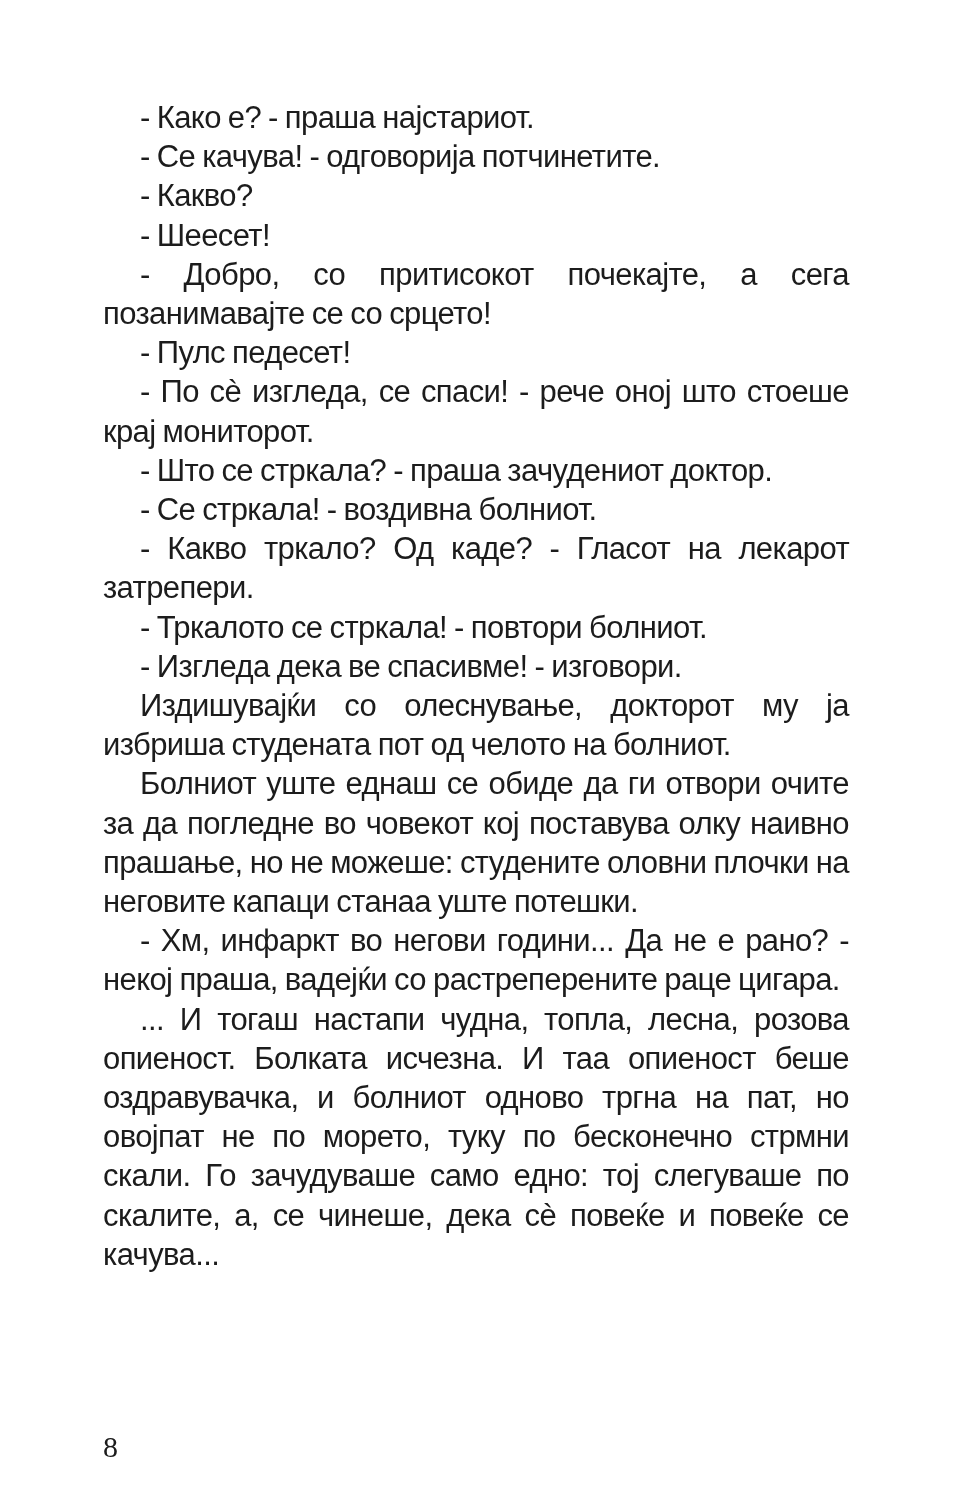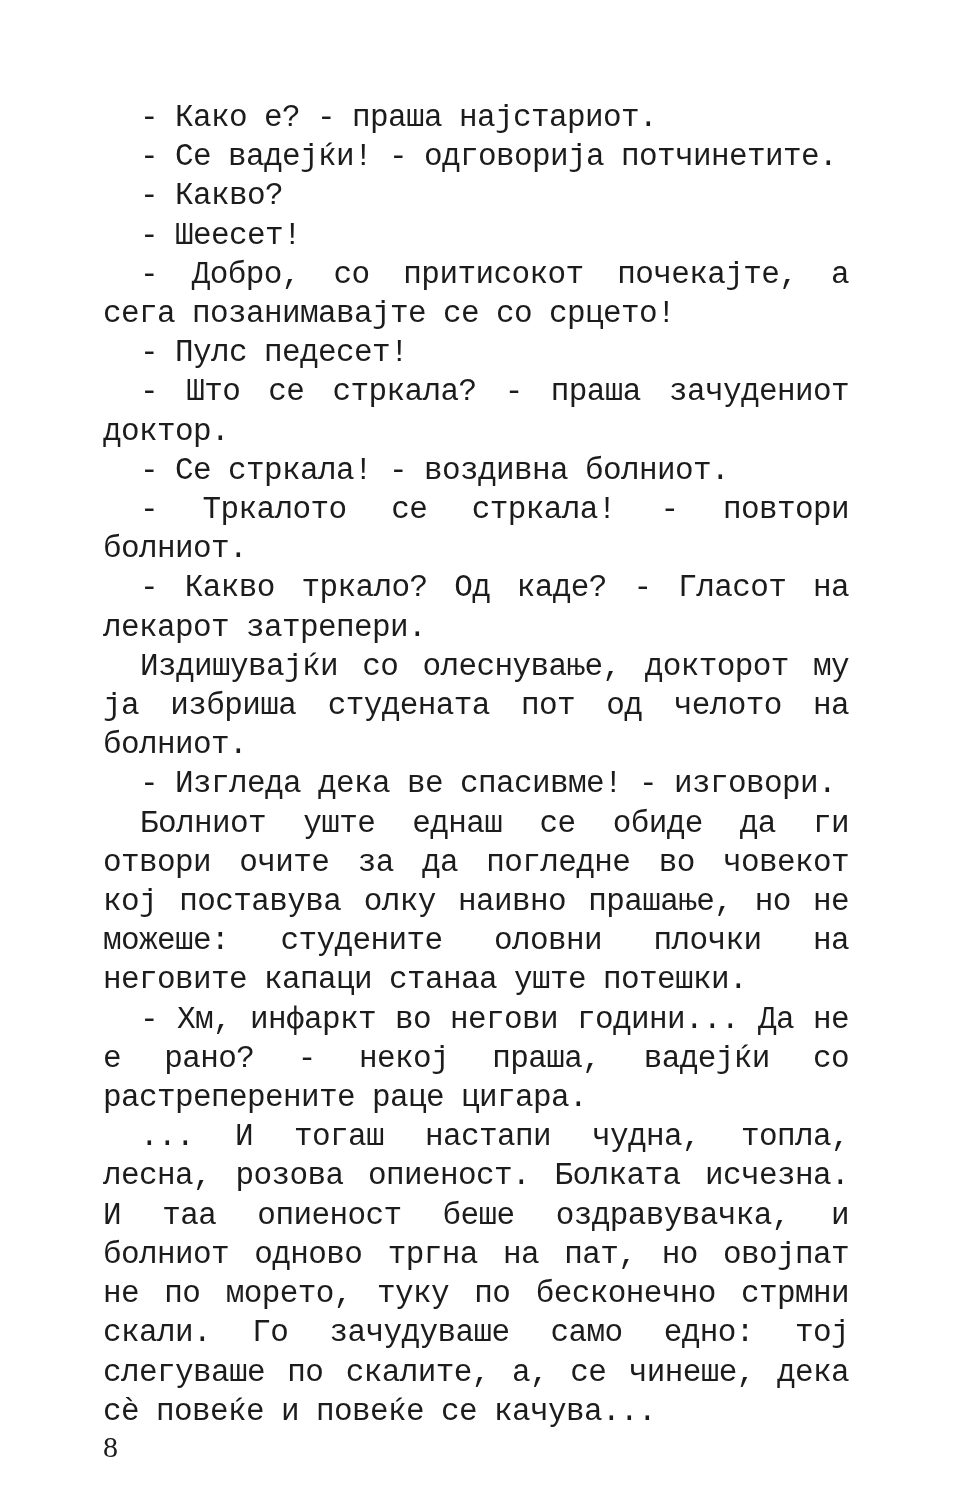--- a/index.html
+++ b/index.html
@@ -2,21 +2,21 @@
 <html><head>
 <meta charset="utf-8">
 <style>
   html, body { margin: 0; padding: 0; background: #ffffff; }
   body { width: 978px; height: 1500px; position: relative; overflow: hidden; }
   .page {
     position: absolute;
     left: 103px;
     top: 98px;
     width: 746px;
-    font-family: Liberation Mono, monospace;
+    font-family: Liberation Sans, sans-serif;
     font-size: 31px;
     line-height: 39.2px;
     color: #1c1c1c;
   }
   .para {
     margin: 0;
     text-indent: 37px;
     text-align: justify;
     letter-spacing: -0.6px;
     word-spacing: -1px;
@@ -28,29 +28,30 @@
     font-family: "Liberation Serif", "DejaVu Serif", serif;
     font-size: 30px;
     color: #1c1c1c;
   }
 </style>
 </head>
 <body>
 
 <div class="page">
   <p class="para">- Како е? - праша најстариот.</p>
-  <p class="para">- Се вадејќи! - одговорија потчинетите.</p>
+  <p class="para">- Се качува! - одговорија потчинетите.</p>
   <p class="para">- Какво?</p>
   <p class="para">- Шеесет!</p>
   <p class="para">- Добро, со притисокот почекајте, а сега позанимавајте се со срцето!</p>
   <p class="para">- Пулс педесет!</p>
+  <p class="para">- По сè изгледа, се спаси! - рече оној што стоеше крај мониторот.</p>
   <p class="para">- Што се стркала? - праша зачудениот доктор.</p>
   <p class="para">- Се стркала! - воздивна болниот.</p>
+  <p class="para">- Какво тркало? Од каде? - Гласот на лекарот затрепери.</p>
   <p class="para">- Тркалото се стркала! - повтори болниот.</p>
-  <p class="para">- Какво тркало? Од каде? - Гласот на лекарот затрепери.</p>
+  <p class="para">- Изгледа дека ве спасивме! - изговори.</p>
   <p class="para">Издишувајќи со олеснување, докторот му ја избриша студената пот од челото на болниот.</p>
-  <p class="para">- Изгледа дека ве спасивме! - изговори.</p>
   <p class="para">Болниот уште еднаш се обиде да ги отвори очите за да погледне во човекот кој поставува олку наивно прашање, но не можеше: студените оловни плочки на неговите капаци станаа уште потешки.</p>
   <p class="para">- Хм, инфаркт во негови години... Да не е рано? - некој праша, вадејќи со растреперените раце цигара.</p>
   <p class="para">... И тогаш настапи чудна, топла, лесна, розова опиеност. Болката исчезна. И таа опиеност беше оздравувачка, и болниот одново тргна на пат, но овојпат не по морето, туку по бесконечно стрмни скали. Го зачудуваше само едно: тој слегуваше по скалите, а, се чинеше, дека сè повеќе и повеќе се качува...</p>
 </div>
 
 <div class="page-number">8</div>
 
 </body></html>

